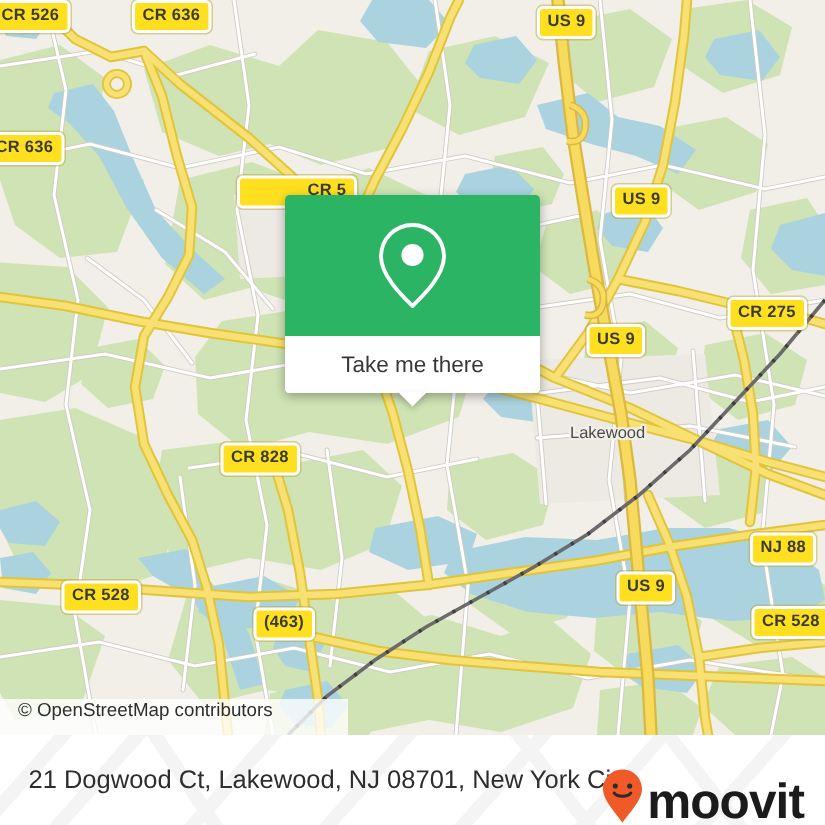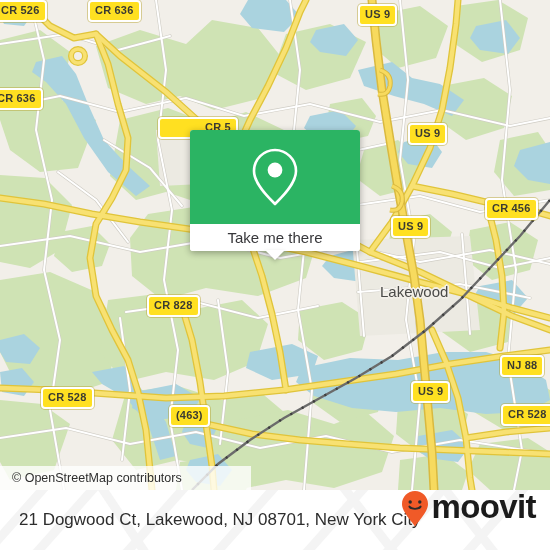--- a/index.html
+++ b/index.html
@@ -41,21 +41,21 @@
     white-space: nowrap;
     box-shadow: 0 0 0 1px rgba(180,160,40,0.45);
     font-family: "Liberation Sans", sans-serif;
     letter-spacing: 0.2px;
   }
 
   
   .place-label {
     position: absolute;
     color: #4a4a48;
-    font-size: 15px;
+    font-size: 11px;
     font-family: "Liberation Sans", sans-serif;
     text-shadow:
       1.6px 0 #f2efe9, -1.6px 0 #f2efe9, 0 1.6px #f2efe9, 0 -1.6px #f2efe9,
       1.2px 1.2px #f2efe9, -1.2px 1.2px #f2efe9, 1.2px -1.2px #f2efe9, -1.2px -1.2px #f2efe9;
     white-space: nowrap;
   }
 
   
   #popup {
     position: absolute;
@@ -69,21 +69,21 @@
   }
   #popup-head {
     background: #2bb463;
     height: 94px;
     border-radius: 3px 3px 0 0;
     display: flex;
     align-items: center;
     justify-content: center;
   }
   #popup-body {
-    height: 27px;
+    height: 38px;
     background: #ffffff;
     border-radius: 0 0 3px 3px;
     display: flex;
     align-items: center;
     justify-content: center;
     position: relative;
   }
   #popup-label {
     color: #37373a;
     font-size: 15px;
@@ -99,25 +99,25 @@
     border-right: 10px solid transparent;
     border-top: 10px solid #ffffff;
     filter: drop-shadow(0 2px 2px rgba(0,0,0,0.2));
   }
 
   
   #attribution {
     position: absolute;
     left: 0;
     top: 466px;
-    width: 251px;
+    width: 232px;
     height: 24px;
     background: rgba(255,255,255,0.78);
     display: flex;
-    align-items: center;
+    align-items: flex-start;
     padding-left: 12px;
     box-sizing: border-box;
   }
   #attribution-text {
     color: #2e2e2e;
     font-size: 12.5px;
     font-family: "Liberation Sans", sans-serif;
   }
 
   
@@ -146,21 +146,21 @@
     font-size: 17px;
     font-family: "Liberation Sans", sans-serif;
     white-space: nowrap;
   }
   #footer-brand {
     position: absolute;
     right: 14px;
     top: 0;
     height: 60px;
     display: flex;
-    align-items: flex-start;
+    align-items: flex-end;
   }
   #brand-word {
     color: #1b1b1b;
     font-size: 33px;
     font-weight: bold;
     letter-spacing: -0.6px;
     font-family: "Liberation Sans", sans-serif;
     margin-left: 1px;
     line-height: 33px;
   }
@@ -343,21 +343,21 @@
         <circle cx="78" cy="56" r="7" fill="none" stroke="#f8e172" stroke-width="3.6"></circle>
       </g>
     </svg>
 
     <div class="shield" style="left:-6px;  top:0px;">CR 526</div>
     <div class="shield" style="left:88px;  top:0px;">CR 636</div>
     <div class="shield" style="left:358px; top:4px;">US 9</div>
     <div class="shield" style="left:-10px; top:88px;">CR 636</div>
     <div class="shield" style="left:158px; top:117px;padding-left:45px;">CR 5</div>
     <div class="shield" style="left:408px; top:123px;">US 9</div>
-    <div class="shield" style="left:485px; top:198px;">CR 456</div>
+    <div class="shield" style="left:485px; top:198px;">CR 275</div>
     <div class="shield" style="left:391px; top:216px;">US 9</div>
     <div class="shield" style="left:147px; top:295px;">CR 828</div>
     <div class="shield" style="left:500px; top:338px;margin-top:17px;">NJ 88</div>
     <div class="shield" style="left:41px;  top:387px;">CR 528</div>
     <div class="shield" style="left:411px; top:381px;">US 9</div>
     <div class="shield" style="left:501px; top:404px;">CR 528</div>
     <div class="shield" style="left:169px; top:405px;">(463)</div>
 
     <div class="place-label" style="left:380px; top:283px;">Lakewood</div>
 

